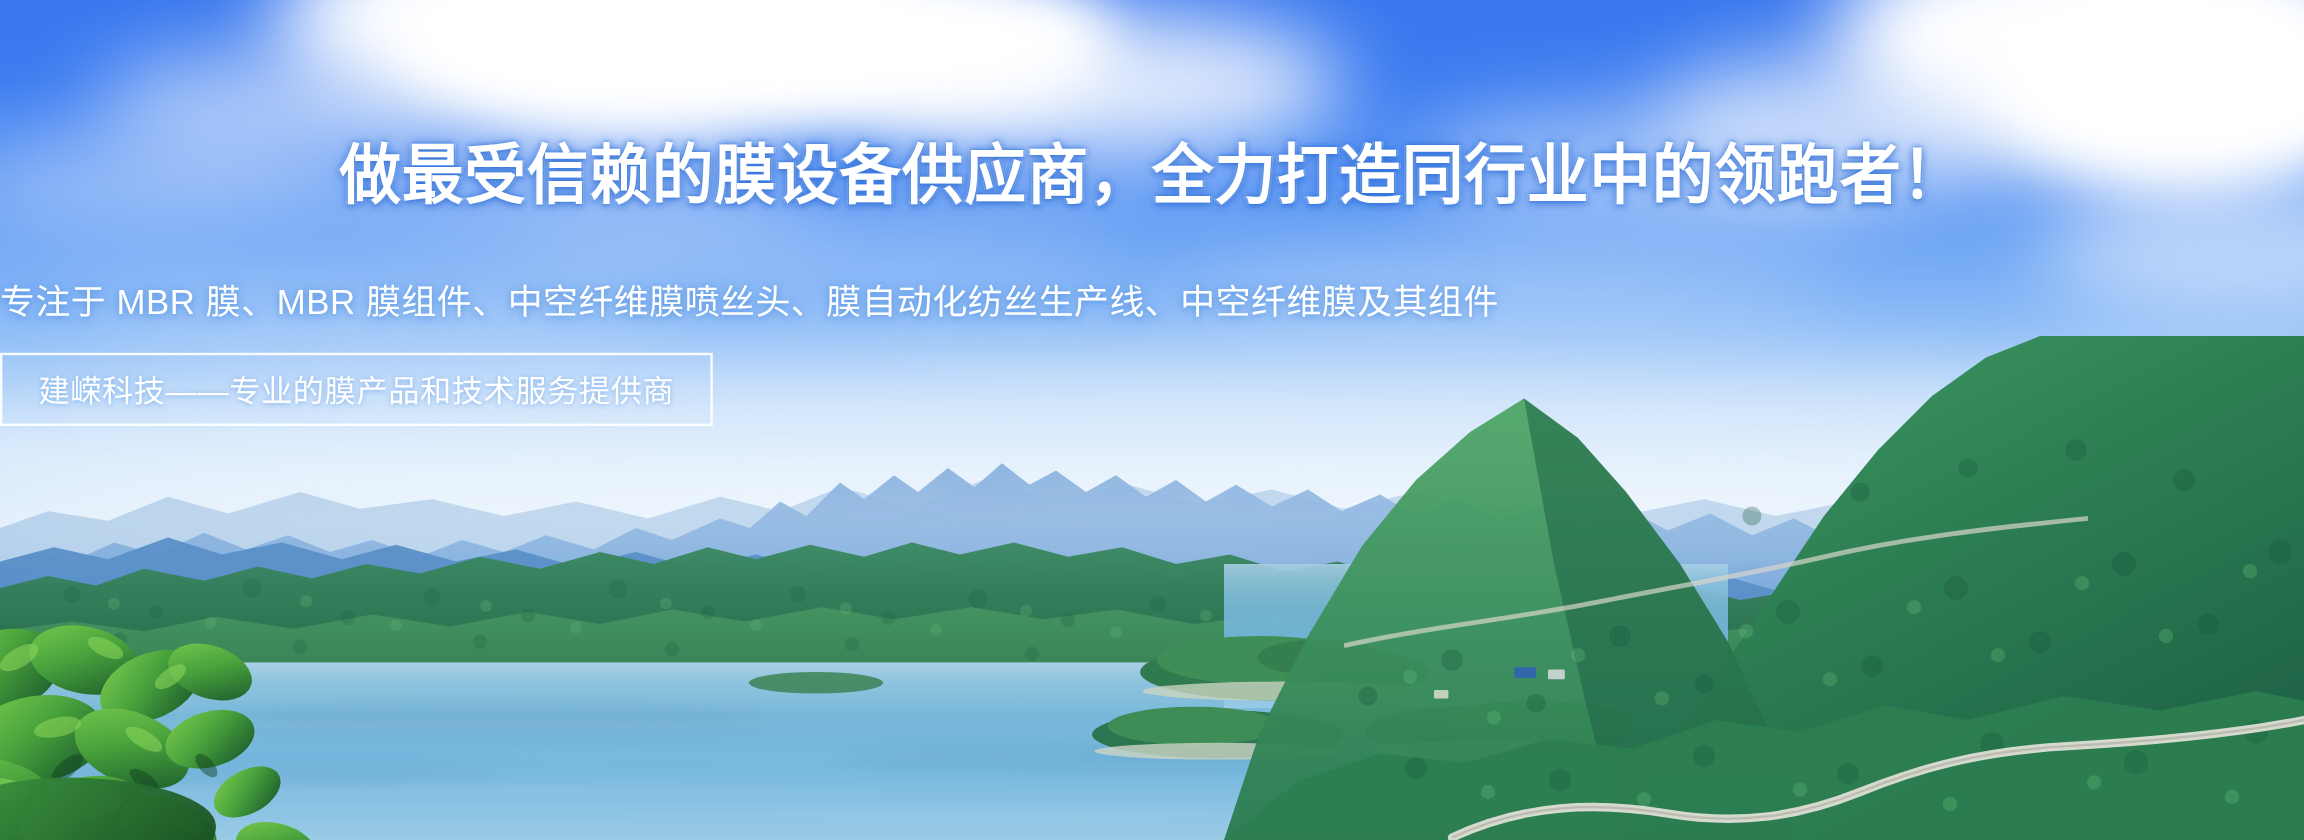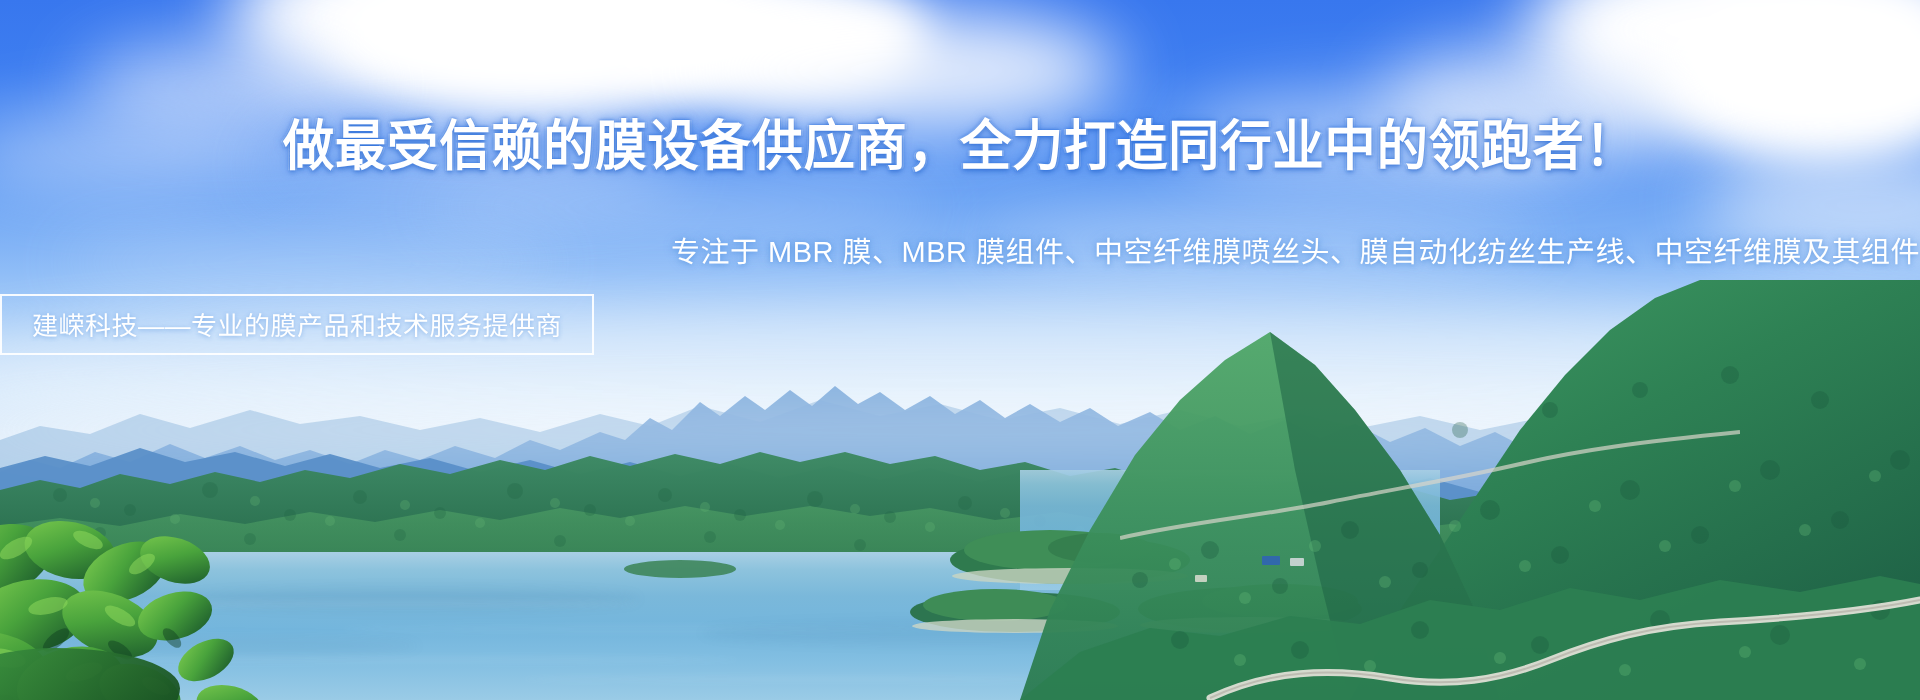--- a/index.html
+++ b/index.html
@@ -63,21 +63,21 @@
     text-shadow:
        0 0 3px rgba(40,110,220,.85),
        0 0 10px rgba(40,110,220,.55),
        0 2px 6px rgba(25,80,180,.45),
        2px 0 0 rgba(255,255,255,.35),
        -2px 0 0 rgba(255,255,255,.35);
     white-space:nowrap;
   }
   .subline{
     position:absolute; top:228px; left:0; width:1920px;
-    text-align:right;
+    text-align:left;
     color:#ffffff;
     font-size:29px;
     font-weight:400;
     letter-spacing:.5px;
     white-space:nowrap;
     text-shadow:0 1px 5px rgba(50,120,210,.5), 0 0 12px rgba(80,150,230,.4);
   }
   .tagwrap{
     position:absolute; top:294px; left:0; width:1920px;
   }

